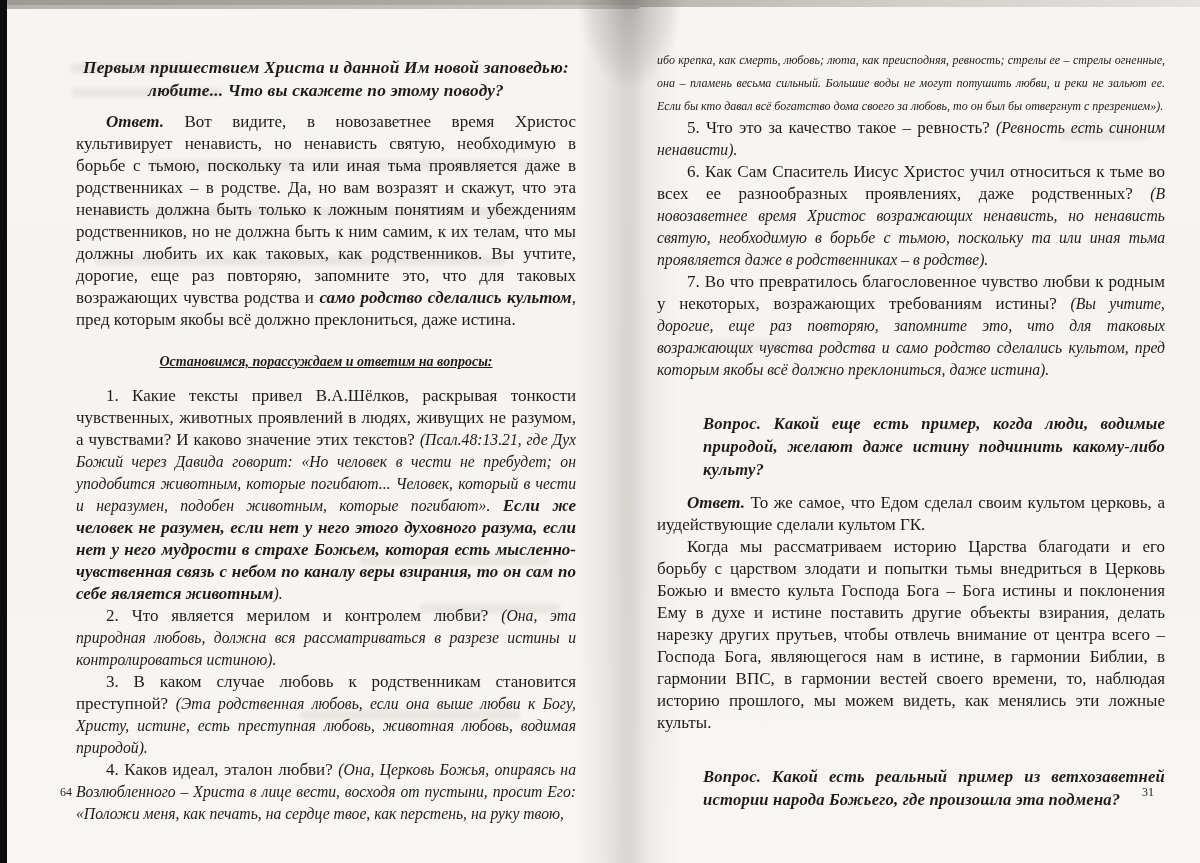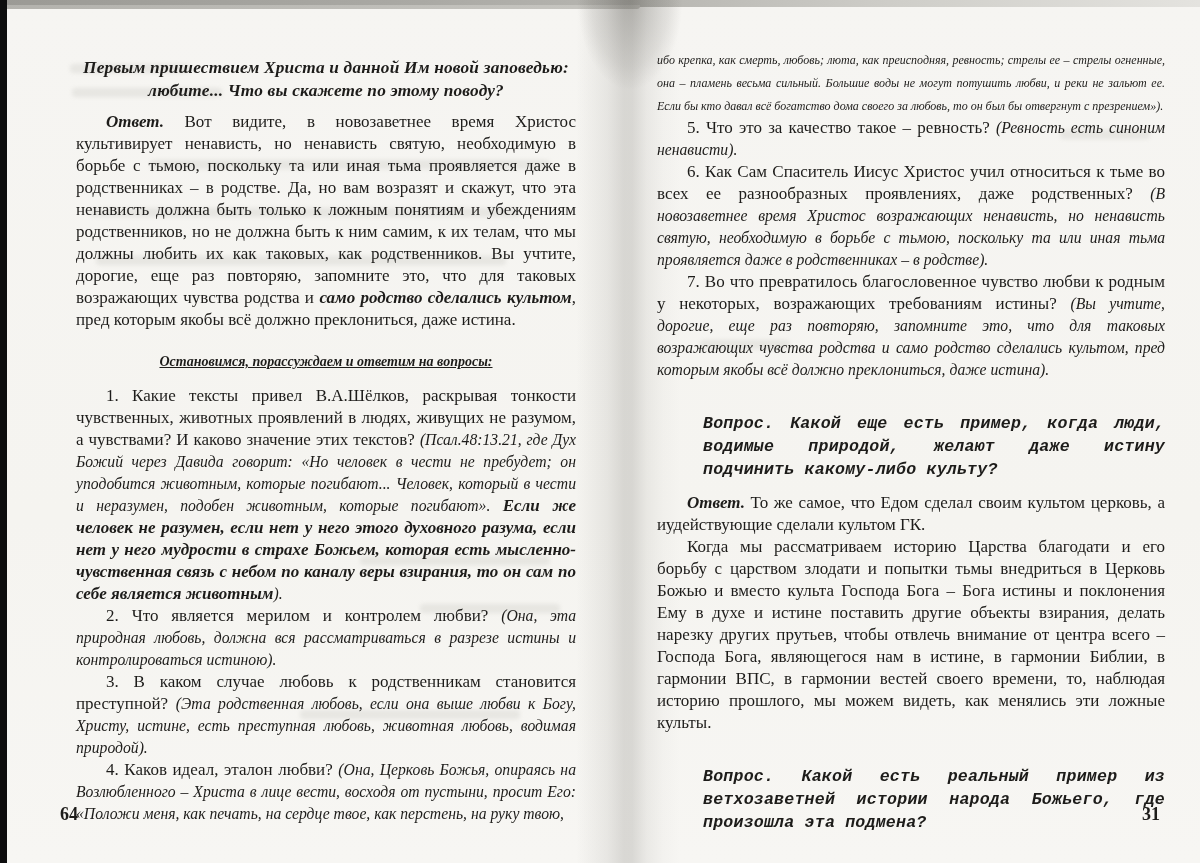--- a/index.html
+++ b/index.html
@@ -79,27 +79,26 @@
   .answer { margin-top: 0; }
   .numbered { }
   .cont { text-indent: 0; }
   .cont .seg-i { font-size: 12px; }
   .body-para { }
   .qblock {
     margin: 31px 0 0 46px;
     text-indent: 0; text-align: justify;
     font-size: 16.6px; line-height: 23px;
     letter-spacing: 0.2px;
-    font-family: Liberation Mono, monospace;
   }
   .qblock + .answer { margin-top: 11px; }
 
   .pagenum {
     position: absolute; top: 785px; z-index: 4;
-    font-weight: 700; font-size: 18px; margin-top: 19px;
+    font-weight: 400; font-size: 12px;
   }
   .pagenum-left  { left: 60px; }
   .pagenum-right { left: 1142px; }
 </style>
 </head>
 <body>
 
 <div class="scan">
 
   <div class="edge-top"></div>

